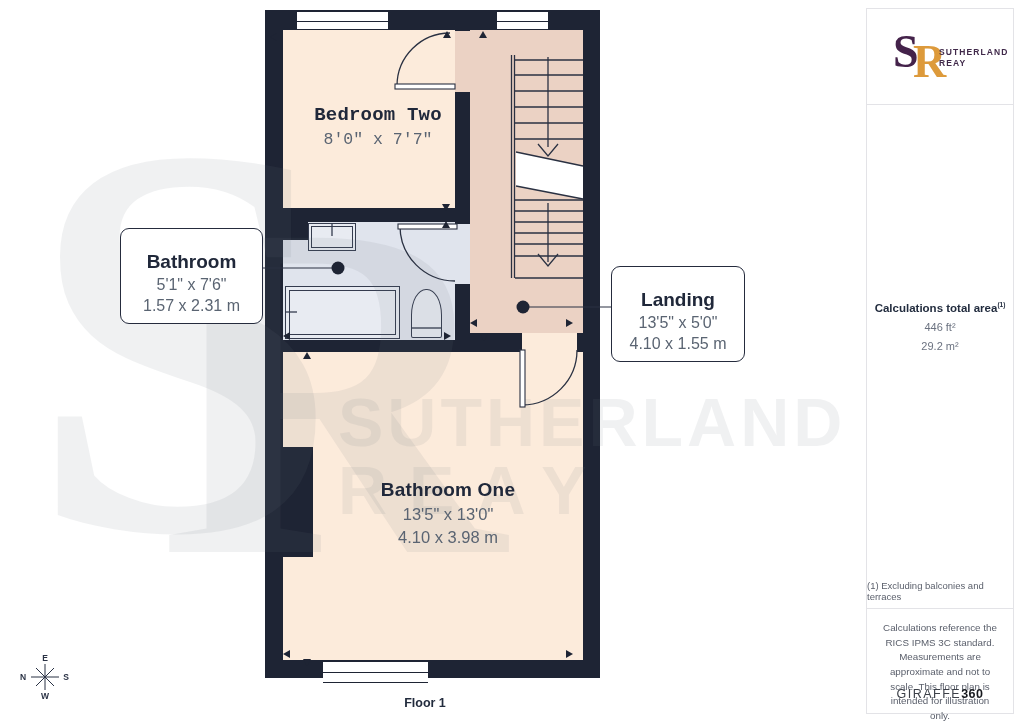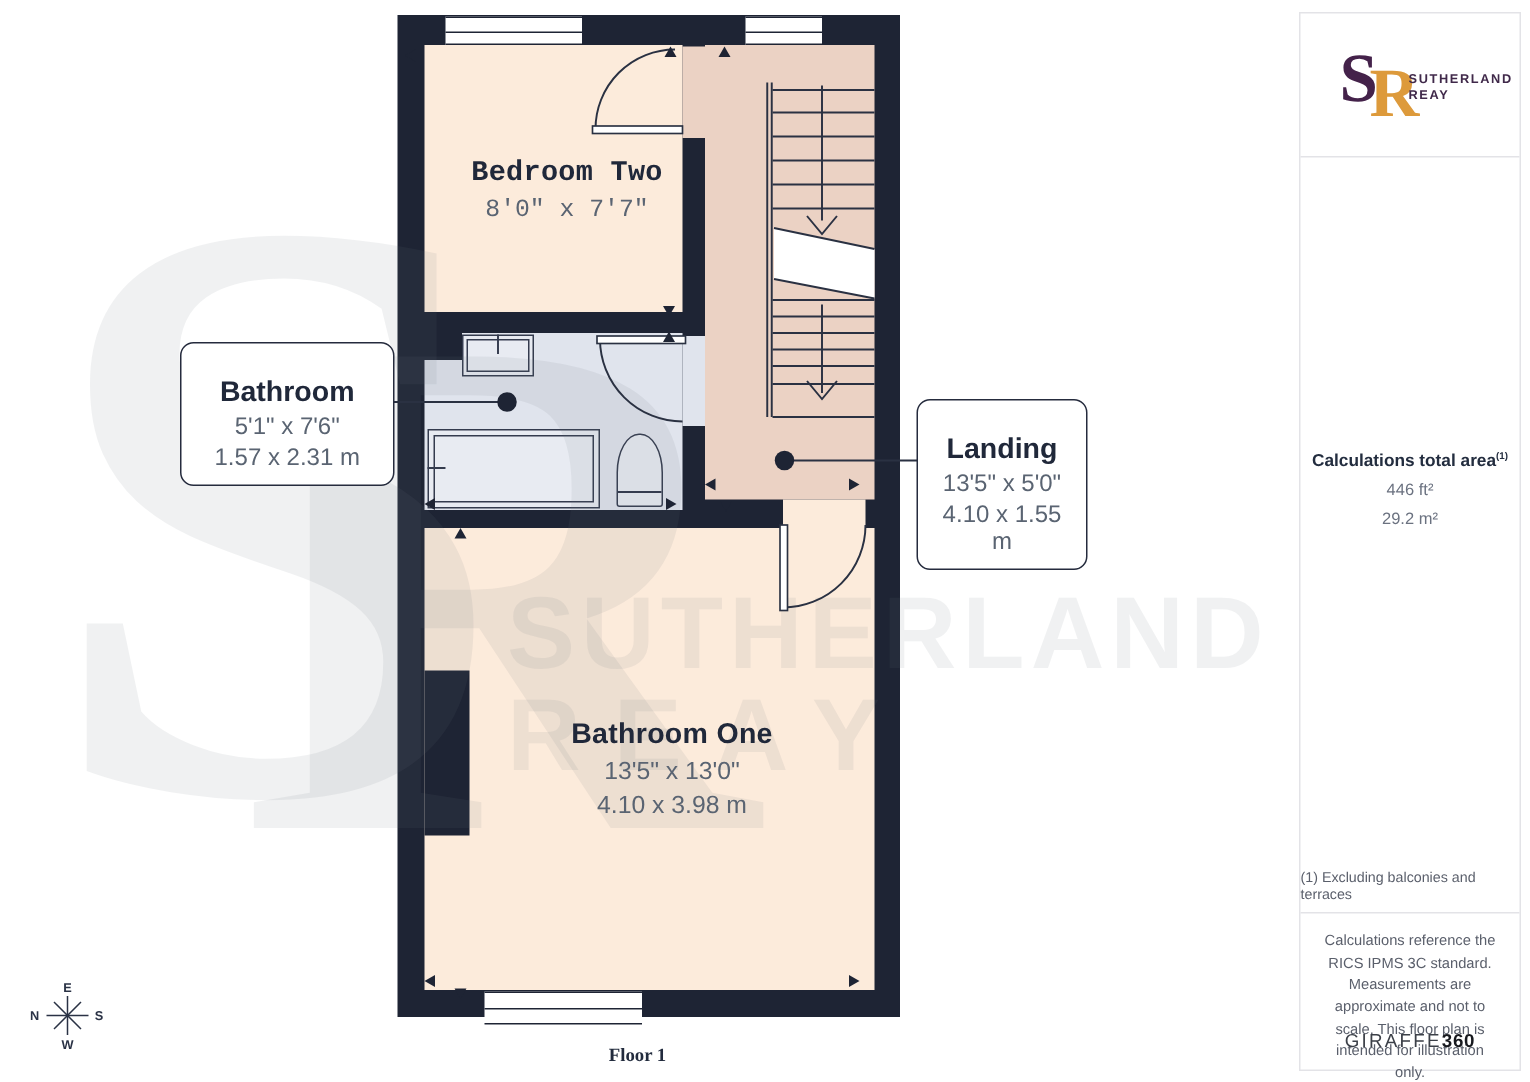--- a/index.html
+++ b/index.html
@@ -50,24 +50,24 @@
   .roomlabel .t{font-size:19px;font-weight:bold;letter-spacing:.2px;}
   .roomlabel .d{font-size:16.5px;color:#5A6472;margin-top:4px;}
   .lbl-bd2{left:288px;top:104px;width:180px;font-family:Liberation Mono, monospace;}
   .lbl-bd1{left:348px;top:479px;width:200px;}
 
   .callout{position:absolute;z-index:10;background:#fff;border:1.5px solid #252B3D;border-radius:9px;
            text-align:center;color:#20283A;padding:22px 10px 8px;box-sizing:border-box;}
   .callout .t{font-size:19px;font-weight:bold;}
   .callout .d{font-size:16px;color:#5A6472;margin-top:3px;}
   .co-bath{left:120px;top:228px;width:143px;}
-  .co-landing{left:611px;top:266px;width:114px;}
+  .co-landing{left:611px;top:266px;width:134px;}
 
   .floorlabel{position:absolute;left:375px;top:696px;width:100px;z-index:10;text-align:center;
-              font-size:12.5px;font-weight:bold;color:#222B3D;font-family:Liberation Serif, serif;}
+              font-size:12.5px;font-weight:bold;color:#222B3D;}
 
   .compass-letter{position:absolute;z-index:10;font-size:8.5px;font-weight:bold;color:#2A3245;
                   width:14px;text-align:center;margin-left:-7px;}
 
   
   .sidebar{position:absolute;left:866px;top:8px;width:148px;height:706px;z-index:20;background:#fff;
            border:1px solid #E3E3E7;box-sizing:border-box;}
   .sb-logo{position:absolute;left:0;top:0;width:100%;height:95px;border-bottom:1px solid #E3E3E7;}
   .logo-mono{position:absolute;left:26px;top:20px;width:56px;height:52px;font-family:"Liberation Serif",serif;font-weight:bold;}
   .logo-s{position:absolute;left:0;top:0;font-size:46px;line-height:1;color:#44224A;}

